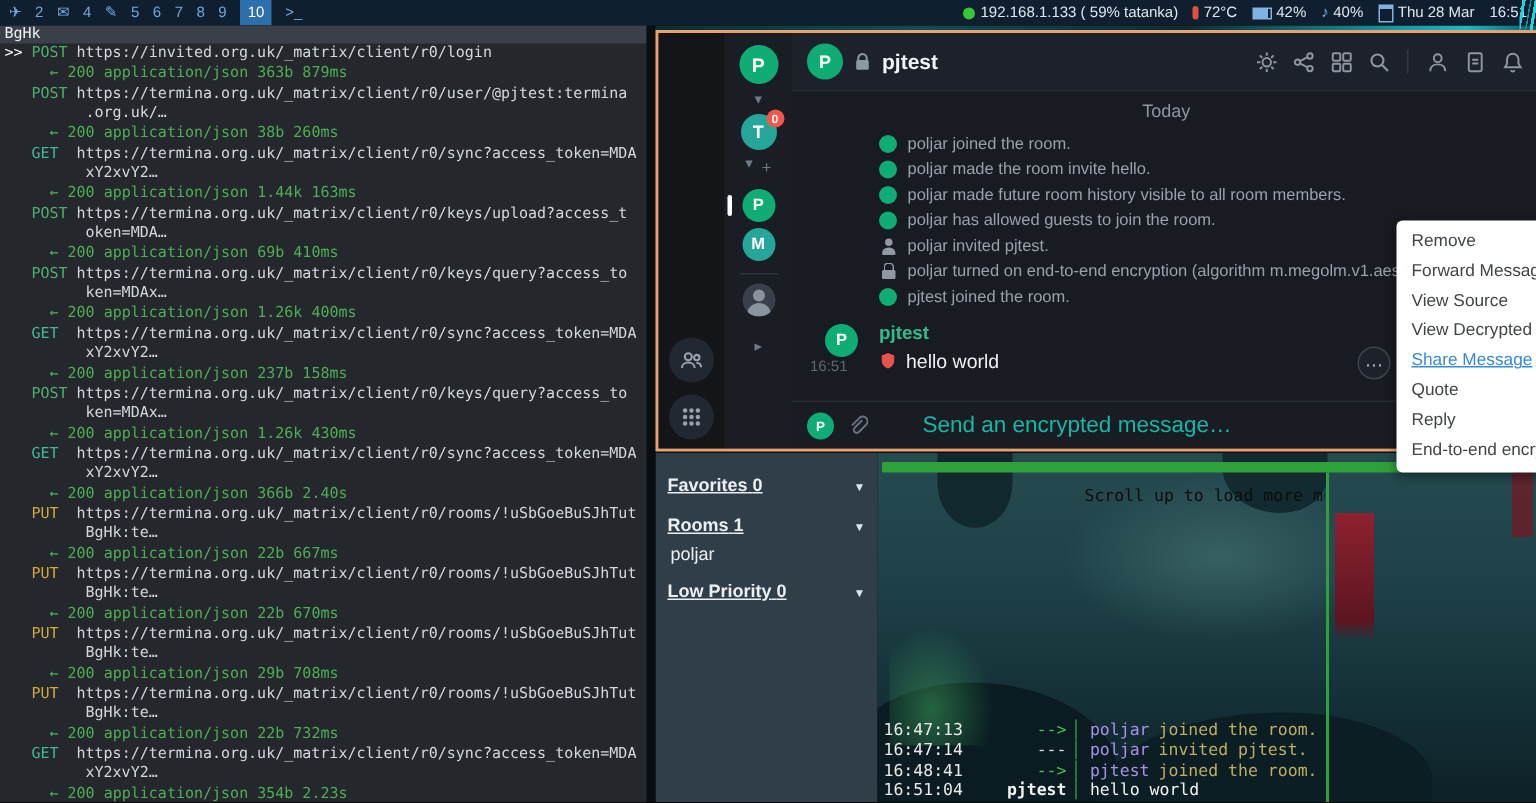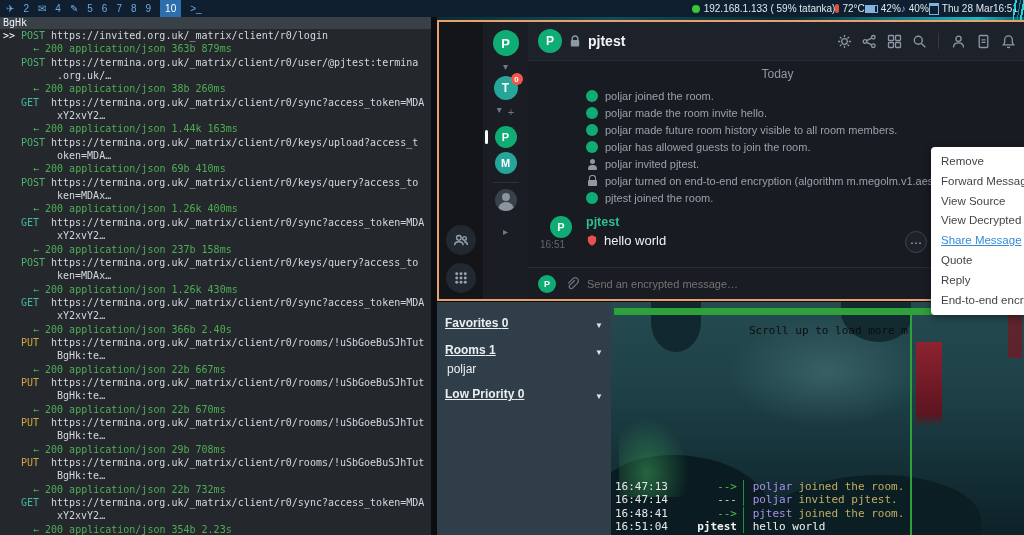--- a/index.html
+++ b/index.html
@@ -11,21 +11,21 @@
        background:repeating-linear-gradient(100deg,transparent 0 2px,#1fd3df 2px 4px,transparent 4px 7px,#0e8fa0 7px 8px);}
   .wp2{position:absolute;top:17px;left:437px;right:0;height:3px;z-index:5;
        background:linear-gradient(90deg,#0b2d33,#0f4d57 30%,#0b2d33 60%,#19b9c9 92%,#0a5e60);}
 
   
   .topbar{position:absolute;top:0;left:0;right:0;height:17px;background:#101f30;z-index:10;
           display:flex;align-items:center;justify-content:space-between;padding:0 6px;font-size:10px;}
   .ws-list{display:flex;gap:9px;align-items:center;color:#6fa8dc;}
   .ws{line-height:17px;cursor:default;}
   .ws.active{background:#2d6fad;color:#fff;padding:0 5px;}
-  .tb-right{display:flex;align-items:center;color:#dfe7ee;margin-left:12px;}
+  .tb-right{display:flex;gap:10px;align-items:center;color:#dfe7ee;margin-left:12px;}
   .tb-item{display:flex;align-items:center;}
   .ic-net{width:8px;height:8px;border-radius:50%;background:#37c837;display:inline-block;margin-right:4px;}
   .ic-temp{width:4px;height:9px;border-radius:2px;background:#e04f3f;display:inline-block;margin-right:3px;}
   .ic-batt{width:11px;height:6px;border:1px solid #7fb3e0;display:inline-block;margin-right:3px;
            background:linear-gradient(90deg,#7fb3e0 86%,transparent 86%);}
   .ic-vol::before{content:"♪";color:#7fb3e0;margin-right:3px;}
   .ic-cal{width:8px;height:8px;border:1px solid #7fb3e0;border-top-width:3px;display:inline-block;margin-right:3px;}
 
   
   .mitm{position:absolute;left:0;top:17px;width:431px;height:518px;background:#24272c;z-index:20;
@@ -102,33 +102,33 @@
   .msg-time{position:absolute;left:12px;top:24px;color:#5f6873;font-size:10px;}
   .shield{margin-right:6px;display:flex;}
   .msg-text{color:#eef1f4;font-size:13px;}
   .msg-opts{position:absolute;right:100px;top:16px;width:22px;height:22px;border-radius:50%;background:#1d222a;
             border:1px solid #3c434e;color:#aeb6c0;padding:0;}
   .msg-opts::before{content:"⋯";font-size:12px;line-height:1;}
 
   .el-composer{flex:none;height:31px;border-top:1px solid #272c35;display:flex;align-items:center;gap:8px;
                padding:0 10px;background:#191c23;}
   .attach{background:none;border:none;padding:0;display:flex;}
-  .composer-input{color:#737373;font-size:11px;flex:1;white-space:nowrap;overflow:hidden;}
+  .composer-input{color:#14b8a6;font-size:15px;flex:1;white-space:nowrap;overflow:hidden;margin-left:28px;}
   .fmt{width:20px;height:20px;border-radius:50%;border:1px solid #3c434e;background:none;color:#8d97a3;
        font-size:9px;padding:0;margin-right:2px;}
 
   
   .ctx{position:absolute;left:931px;top:147px;width:130px;background:#fff;border-radius:4px;
        box-shadow:0 2px 8px rgba(0,0,0,.45);padding:5px 0;z-index:50;}
   .ctx-item{font-size:11.5px;color:#40444a;padding:2px 10px;white-space:nowrap;line-height:15.8px;}
   .ctx-item.link{color:#368bd6;text-decoration:underline;}
 
   
   .quat{position:absolute;left:437px;top:302px;width:587px;height:233px;z-index:20;display:flex;overflow:hidden;}
-  .q-rooms{width:174px;background:#2f3e48;flex:none;padding:12px 8px 0;box-sizing:border-box;color:#eceff1;}
+  .q-rooms{width:148px;background:#2f3e48;flex:none;padding:12px 8px 0;box-sizing:border-box;color:#eceff1;}
   .q-group{margin-bottom:9px;}
   .q-head{display:flex;align-items:center;justify-content:space-between;}
   .q-title{font-size:12px;font-weight:bold;text-decoration:underline;}
   .q-tri::before{content:"▼";font-size:8px;color:#dfe4e8;}
   .q-room{font-size:12px;margin:3px 0 0 2px;}
 
   .q-chat{flex:1;position:relative;font-family:"DejaVu Sans Mono",monospace;overflow:hidden;
           background:linear-gradient(180deg,#254a50 0%,#1e4248 35%,#16333a 65%,#0d2127 100%);}
   .a-glow{position:absolute;left:28%;top:6%;width:48%;height:48%;
           background:radial-gradient(ellipse at center,rgba(120,170,165,.28),transparent 70%);}

